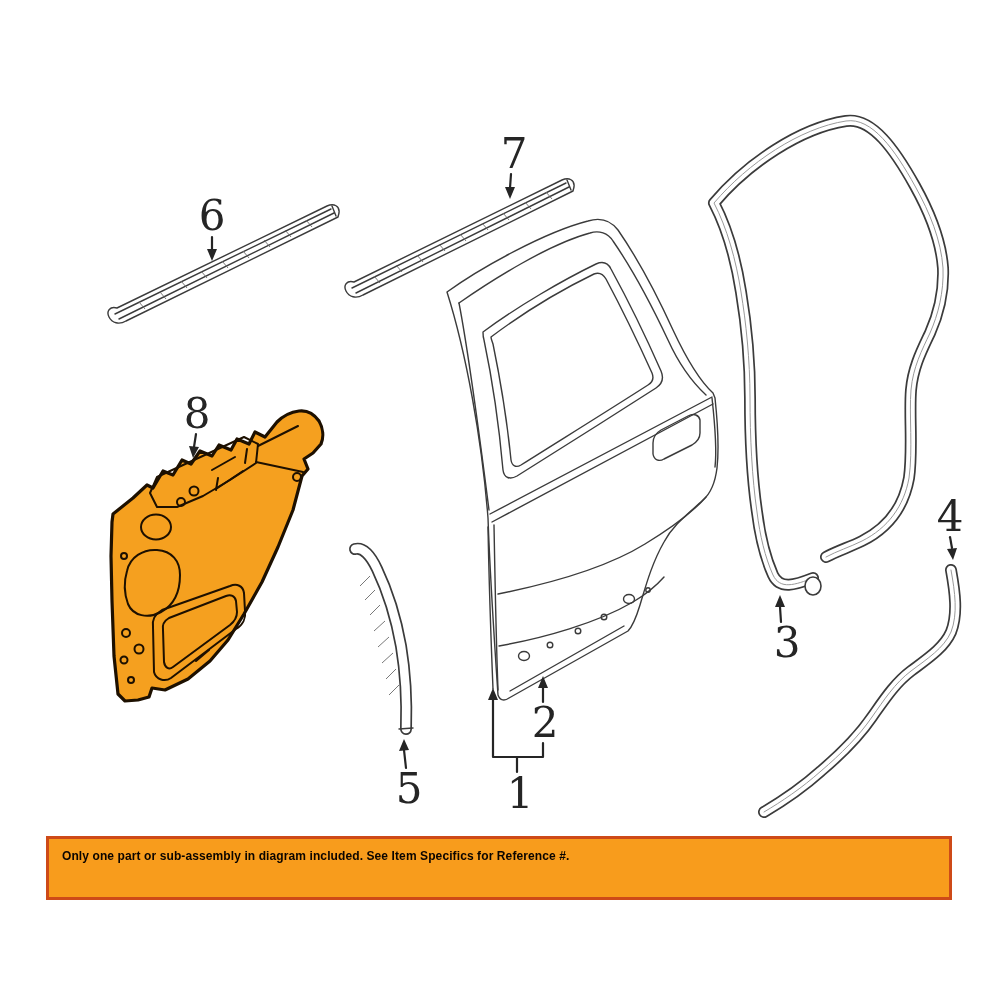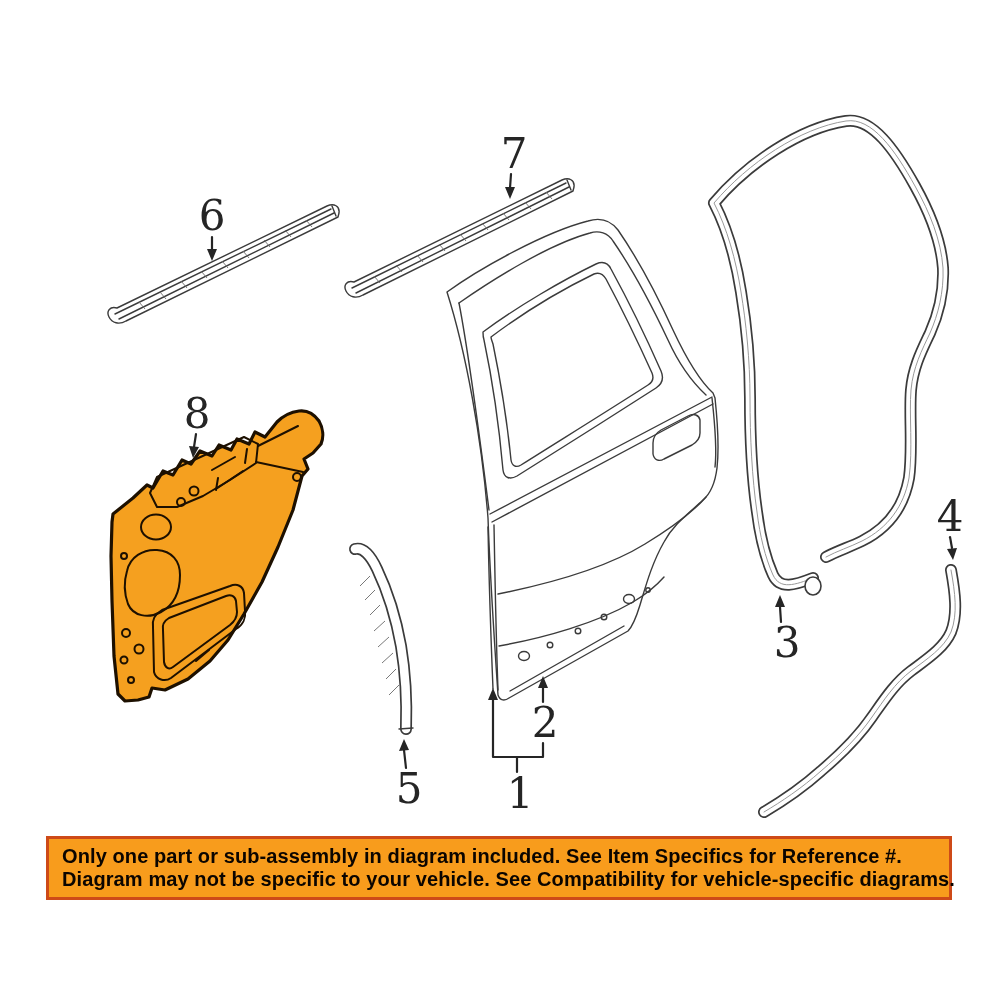--- a/index.html
+++ b/index.html
@@ -1,21 +1,21 @@
 <!DOCTYPE html>
 <html><head>
 <meta charset="utf-8">
 <style>
   html,body{margin:0;padding:0;background:#ffffff;}
   .stage{position:relative;width:1000px;height:1000px;background:#ffffff;overflow:hidden;
          font-family:"Liberation Sans",sans-serif;}
   .diagram-svg{position:absolute;left:0;top:0;}
   .banner{position:absolute;left:46px;top:836px;width:906px;height:64px;box-sizing:border-box;
           background:#f89c1c;border:3px solid #ce4a18;color:#0b0500;
-          font-weight:bold;font-size:20px;line-height:23px;padding:6px 8px 5px 13px;
+          font-weight:bold;font-size:12px;line-height:23px;padding:6px 8px 5px 13px;
           letter-spacing:0.1px;white-space:nowrap;}
   .art{stroke:#3b3b3b;fill:none;stroke-width:1.4;stroke-linecap:round;stroke-linejoin:round;}
   .artw{stroke:#3b3b3b;fill:#ffffff;stroke-width:1.4;stroke-linecap:round;stroke-linejoin:round;}
   .tick{stroke:#6a6a6a;fill:none;stroke-width:0.9;}
   .tube-o{stroke:#3b3b3b;fill:none;stroke-width:12;stroke-linecap:round;stroke-linejoin:round;}
   .tube-i{stroke:#ffffff;fill:none;stroke-width:8.6;stroke-linecap:round;stroke-linejoin:round;}
   .tube-c{stroke:#9a9a9a;fill:none;stroke-width:1;stroke-linecap:round;stroke-linejoin:round;}
   .shield-line{stroke:#1d1000;fill:none;stroke-width:2;stroke-linecap:round;stroke-linejoin:round;}
   .callout-line{stroke:#252525;fill:none;stroke-width:2.2;stroke-linecap:round;}
   .callout-head{fill:#252525;stroke:none;}
@@ -147,16 +147,15 @@
       <g>
         <text class="callout-num" x="409" y="803">5</text>
         <path class="callout-line" d="M 406,768 L 404,750"></path>
         <polygon class="callout-head" points="404,739 399,751 409,750"></polygon>
       </g>
     </g>
   </svg>
 
   <div class="banner">
     <div>Only one part or sub-assembly in diagram included. See Item Specifics for Reference #.</div>
-    <div>Diagram may not be specific to your vehicle. See Compatibility for vehicle-specific diagrams.</div>
   </div>
 
 </div>
 
 </body></html>

